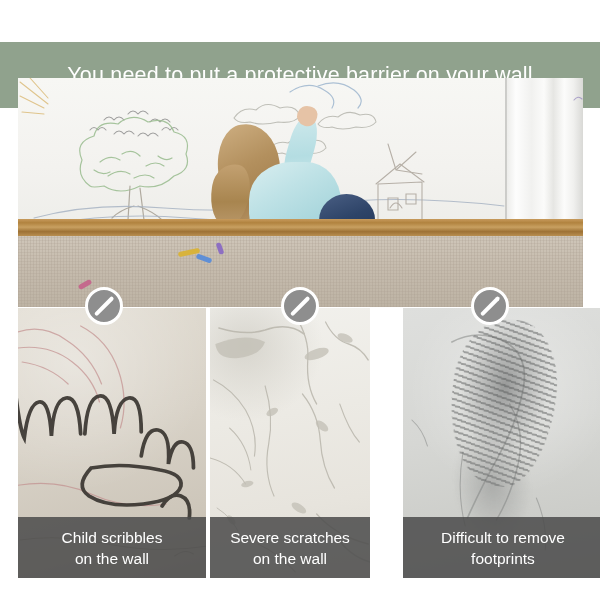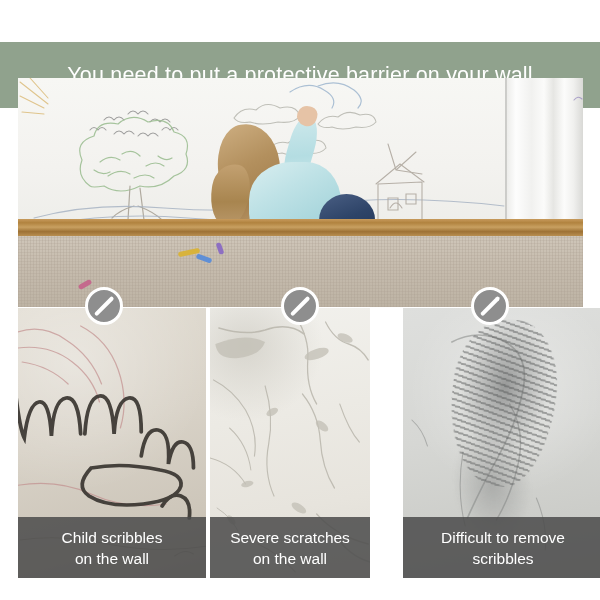--- a/index.html
+++ b/index.html
@@ -330,17 +330,17 @@
           <path d="M44 34 q24 -14 48 0 q22 14 16 48 q-6 34 -22 66 q-16 32 -28 62" stroke-width="1.5"></path>
           <path d="M96 96 q14 26 8 58 q-6 32 -20 58" stroke-width="1.3"></path>
           <path d="M54 144 q-6 40 2 74" stroke-width="1"></path>
           <path d="M8 112 q10 10 14 26" stroke-width="1"></path>
           <path d="M120 190 q10 26 8 52" stroke-width="1"></path>
         </g>
       </svg>
     </div>
     <div class="caption">
       <span>Difficult to remove</span>
-      <span>scribbles</span>
+      <span>footprints</span>
     </div>
   </div>
 
 </div>
 
 </body></html>

